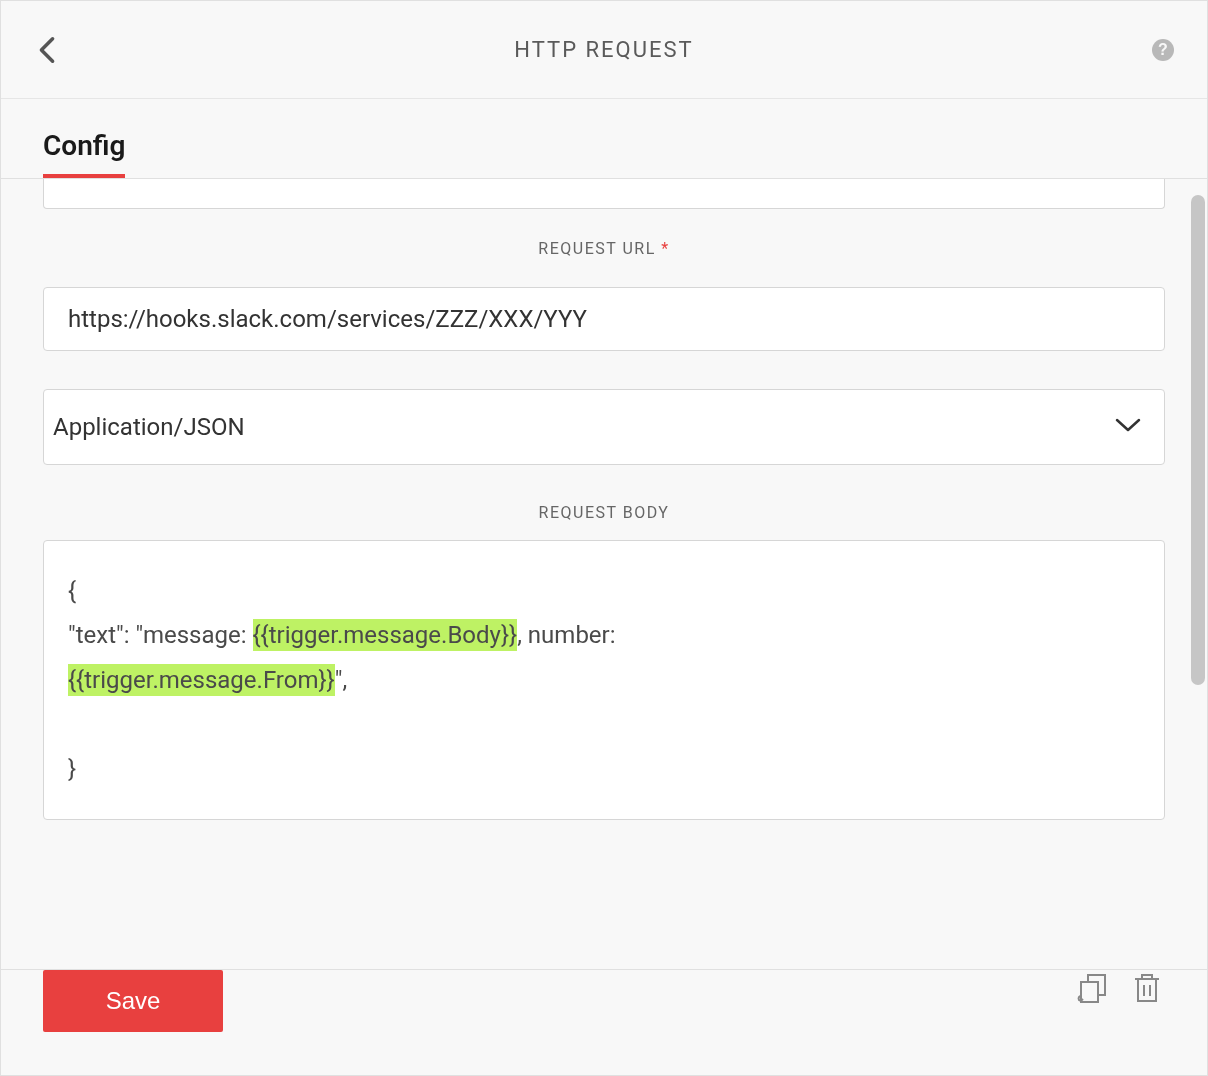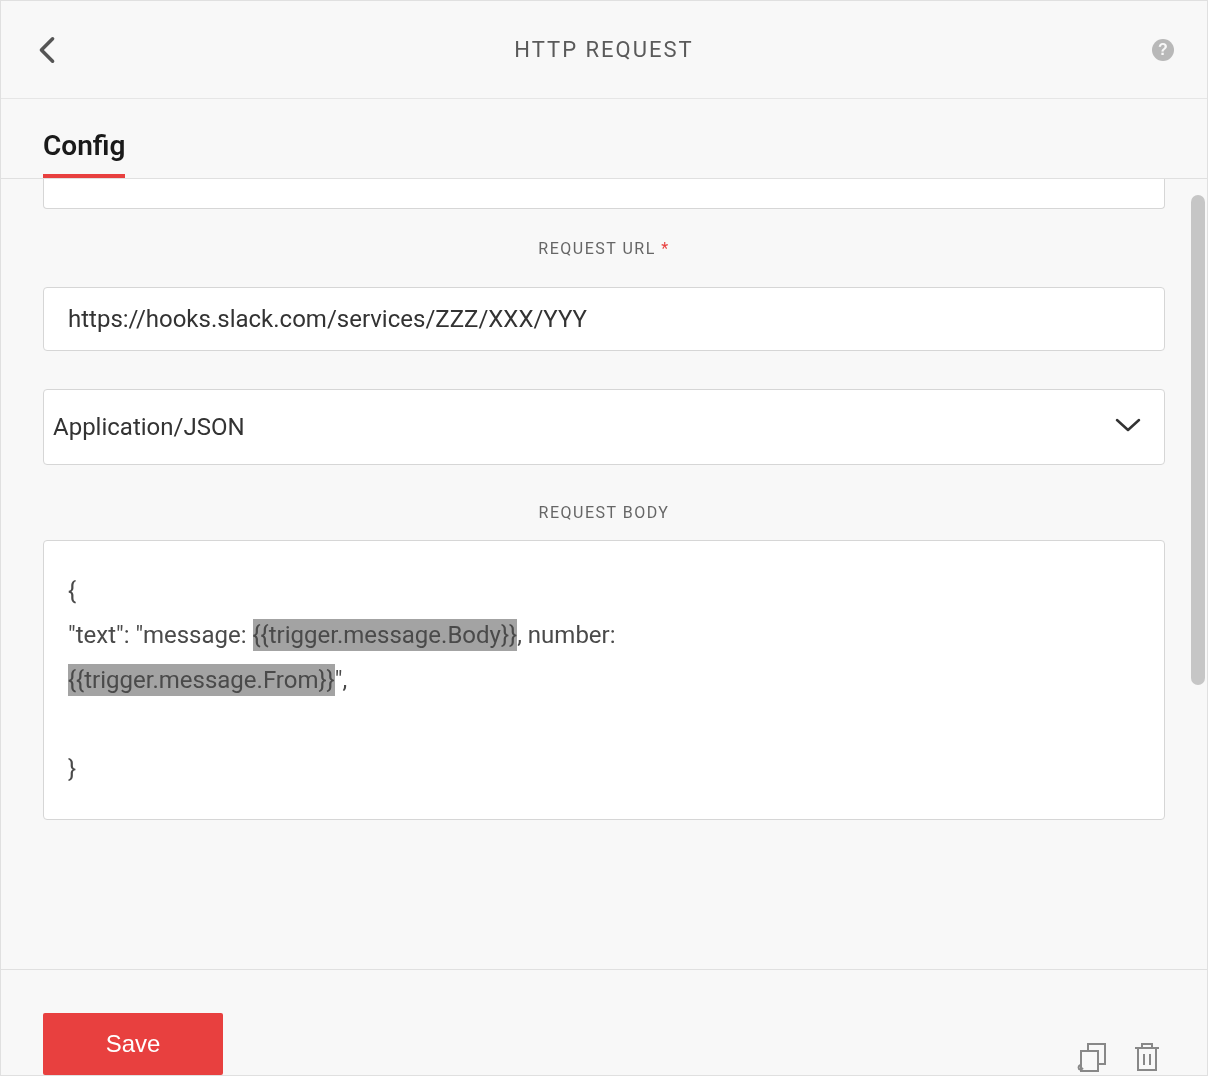--- a/index.html
+++ b/index.html
@@ -177,29 +177,29 @@
       line-height: 1.85;
       font-family: inherit;
     }
     
     .textarea-content {
       white-space: pre-wrap;
       word-wrap: break-word;
     }
     
     .template-var {
-      background: #a3a3a3;
+      background: #bef264;
       padding: 2px 0;
     }
     
     .footer {
       height: 106px;
       border-top: 1px solid #e0e0e0;
       display: flex;
-      align-items: flex-end;
+      align-items: flex-start;
       padding: 0 42px;
     }
     
     .save-btn {
       width: 180px;
       height: 62px;
       background: #e8403f;
       color: #fff;
       border: none;
       font-size: 24px;

